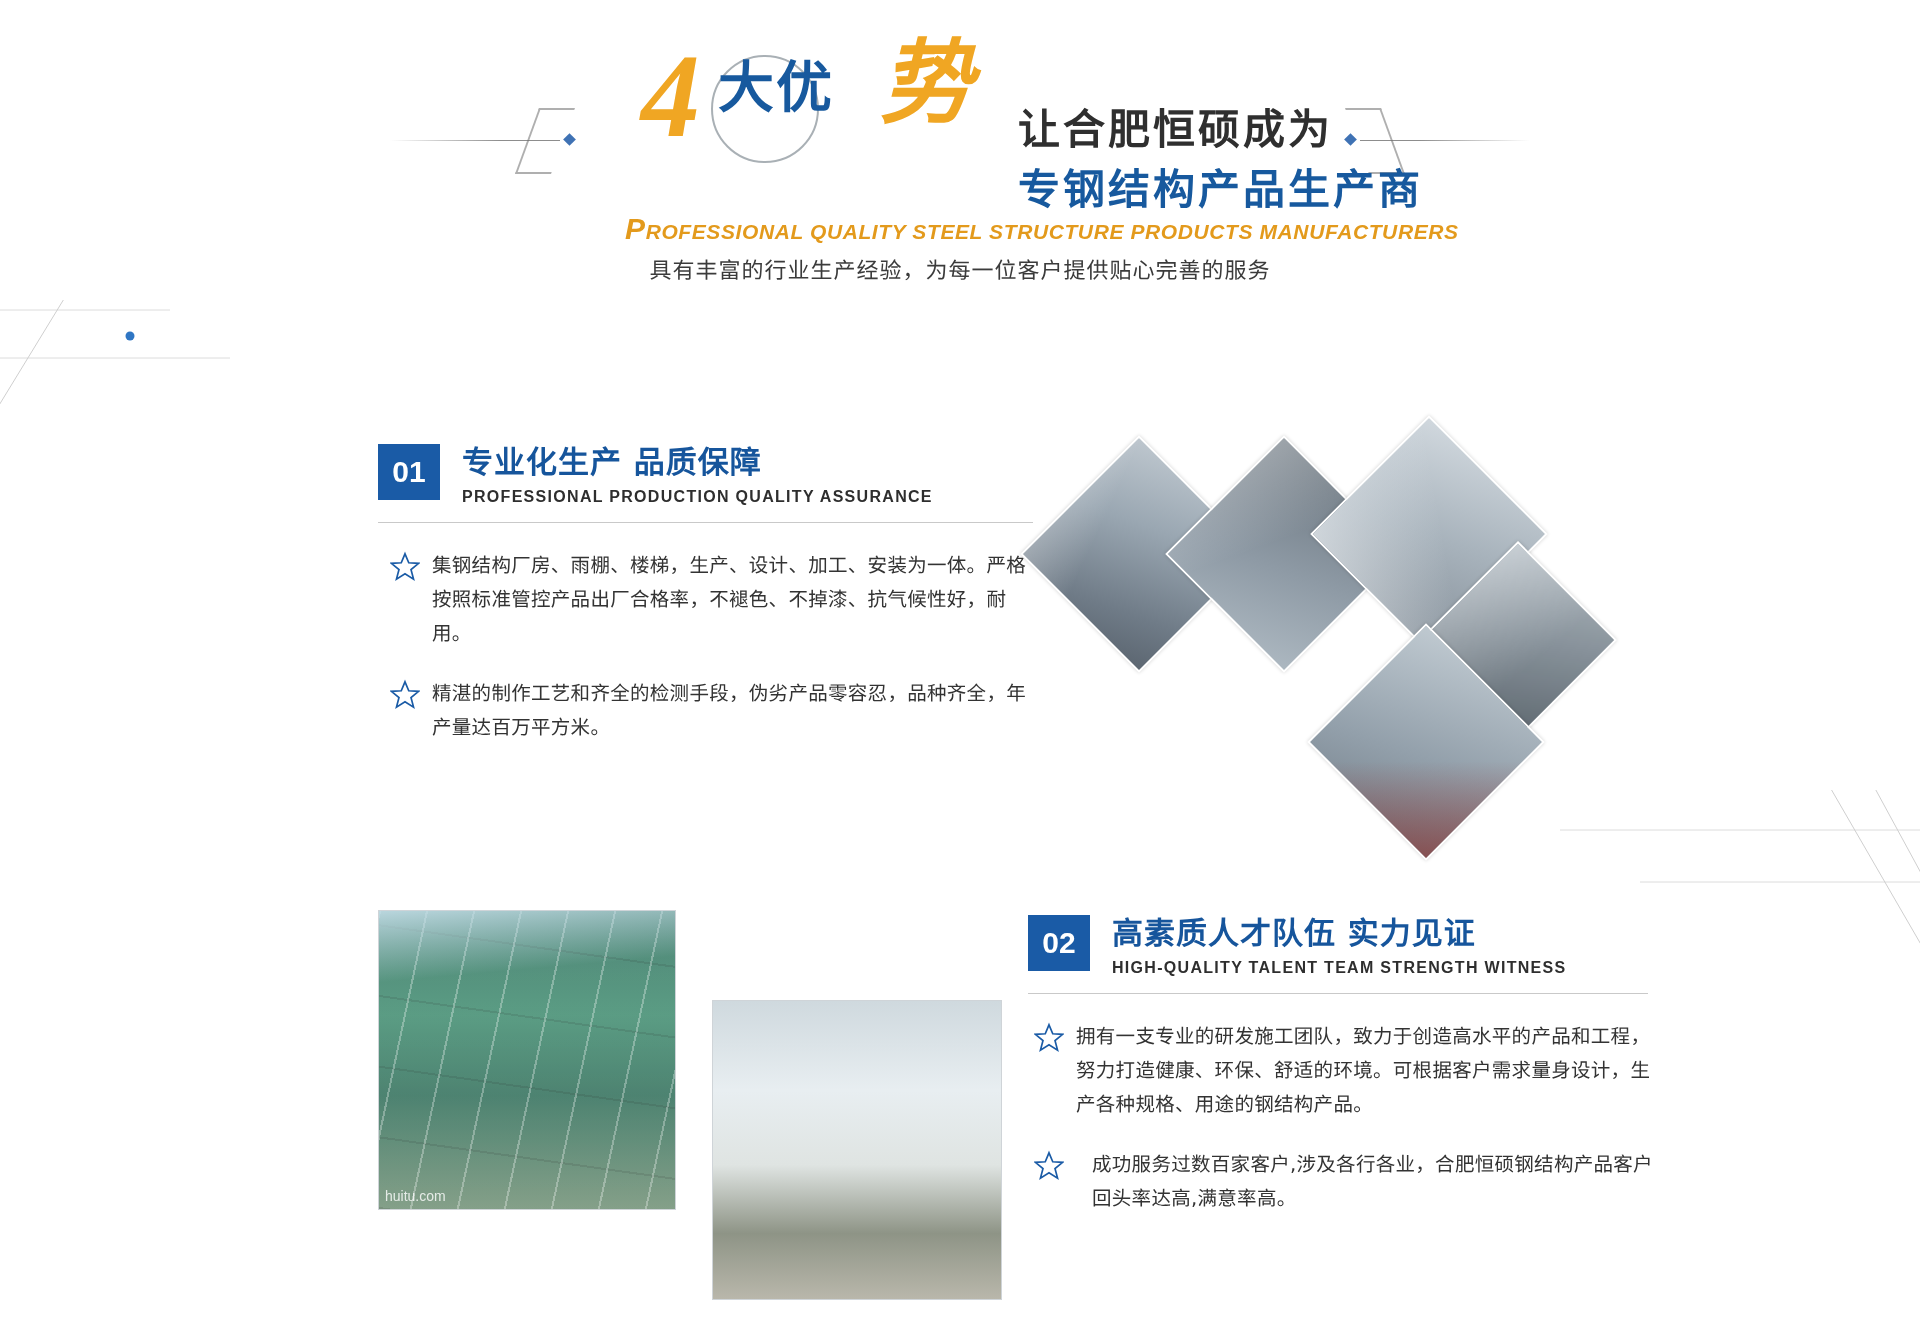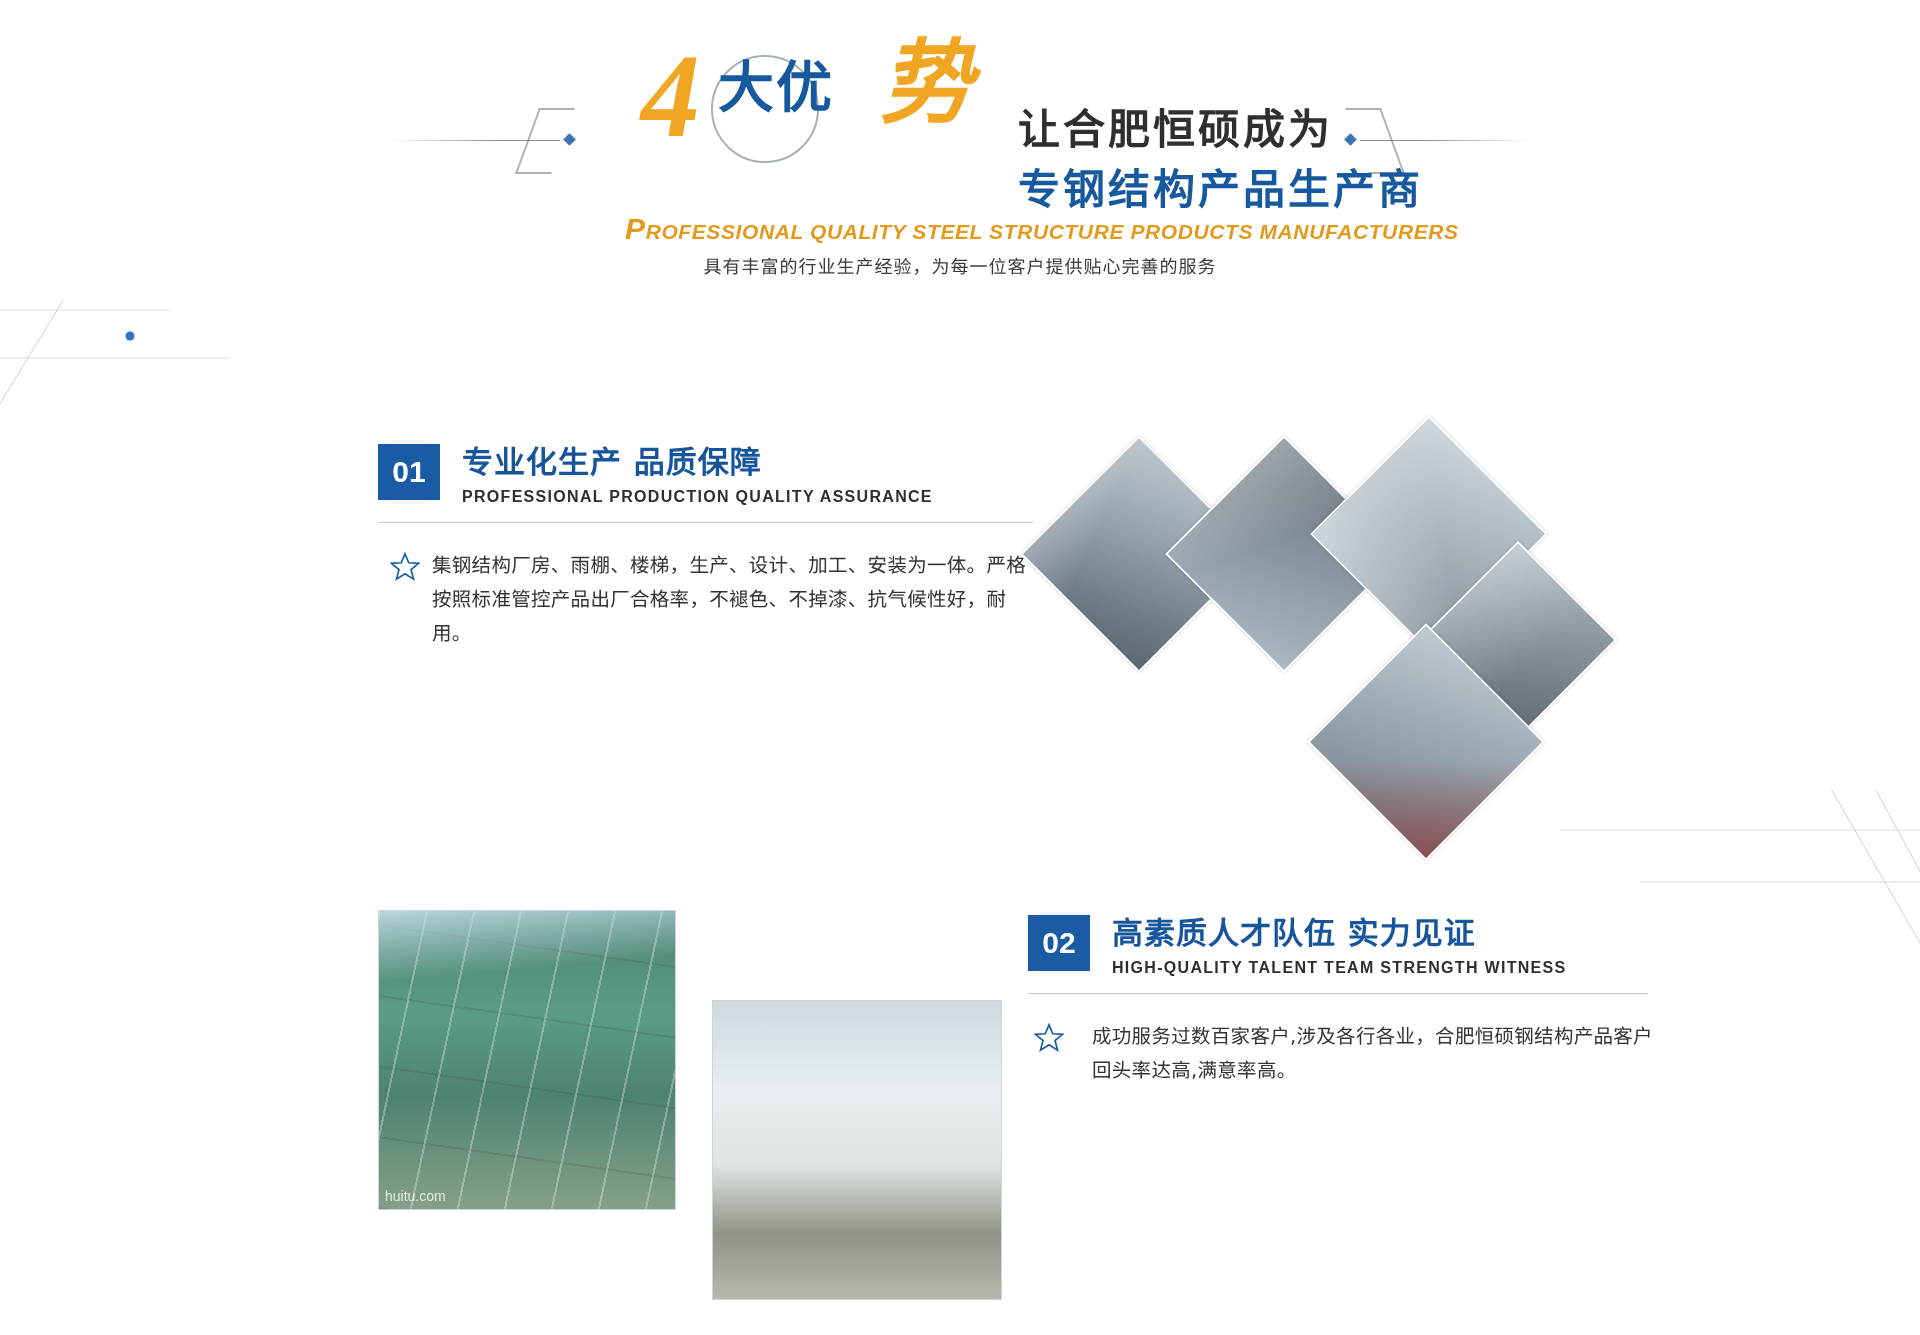--- a/index.html
+++ b/index.html
@@ -150,21 +150,21 @@
   }
   .eng-line .cap {
     font-size: 30px;
     color: #e39a1c;
   }
   .tagline {
     position: absolute;
     left: 0; top: 252px;
     width: 1920px;
     text-align: center;
-    font-size: 18px;
+    font-size: 22px;
     color: #3b3b3b;
     letter-spacing: 1px;
     font-family: "DejaVu Sans", "Liberation Sans", sans-serif;
   }
 
   
   .section {
     position: absolute;
   }
   .sec-head {
@@ -366,20 +366,28 @@
 
   <div class="bullets" style="padding-left:12px;">
     <div class="bullet">
       <span class="star">
         <svg viewBox="0 0 32 32" width="30" height="30">
           <polygon points="16,3 20,12.6 30.5,13.2 22.4,19.8 25.1,30 16,24.3 6.9,30 9.6,19.8 1.5,13.2 12,12.6" fill="none" stroke="#1a5ba6" stroke-width="1.8"></polygon>
         </svg>
       </span>
       <span class="bullet-text" style="width:600px;">集钢结构厂房、雨棚、楼梯，生产、设计、加工、安装为一体。严格按照标准管控产品出厂合格率，不褪色、不掉漆、抗气候性好，耐用。</span>
     </div>
+    <div class="bullet">
+      <span class="star">
+        <svg viewBox="0 0 32 32" width="30" height="30">
+          <polygon points="16,3 20,12.6 30.5,13.2 22.4,19.8 25.1,30 16,24.3 6.9,30 9.6,19.8 1.5,13.2 12,12.6" fill="none" stroke="#1a5ba6" stroke-width="1.8"></polygon>
+        </svg>
+      </span>
+      <span class="bullet-text" style="width:600px;">精湛的制作工艺和齐全的检测手段，伪劣产品零容忍，品种齐全，年产量达百万平方米。</span>
+    </div>
   </div>
 </div>
 
 <div class="diamond" style="left:1055px; top:470px; width:168px; height:168px;">
   <div class="inner img-steel1"></div>
 </div>
 <div class="diamond" style="left:1200px; top:470px; width:168px; height:168px;">
   <div class="inner img-steel2"></div>
 </div>
 <div class="diamond" style="left:1345px; top:450px; width:168px; height:168px;">
@@ -402,20 +410,28 @@
   </div>
   <div class="head-rule" style="width:620px; margin-top:16px;"></div>
 
   <div class="bullets" style="padding-left:6px;">
     <div class="bullet">
       <span class="star">
         <svg viewBox="0 0 32 32" width="30" height="30">
           <polygon points="16,3 20,12.6 30.5,13.2 22.4,19.8 25.1,30 16,24.3 6.9,30 9.6,19.8 1.5,13.2 12,12.6" fill="none" stroke="#1a5ba6" stroke-width="1.8"></polygon>
         </svg>
       </span>
+      <span class="bullet-text" style="width:580px;">拥有一支专业的研发施工团队，致力于创造高水平的产品和工程，努力打造健康、环保、舒适的环境。可根据客户需求量身设计，生产各种规格、用途的钢结构产品。</span>
+    </div>
+    <div class="bullet">
+      <span class="star">
+        <svg viewBox="0 0 32 32" width="30" height="30">
+          <polygon points="16,3 20,12.6 30.5,13.2 22.4,19.8 25.1,30 16,24.3 6.9,30 9.6,19.8 1.5,13.2 12,12.6" fill="none" stroke="#1a5ba6" stroke-width="1.8"></polygon>
+        </svg>
+      </span>
       <span class="bullet-text" style="width:580px;margin-left:16px;">成功服务过数百家客户,涉及各行各业，合肥恒硕钢结构产品客户回头率达高,满意率高。</span>
     </div>
   </div>
 </div>
 
 <div class="photo img-glass" style="left:378px; top:910px; width:298px; height:300px;">
   <span class="watermark">huitu.com</span>
 </div>
 <div class="photo img-canopy" style="left:712px; top:1000px; width:290px; height:300px;"></div>
 

